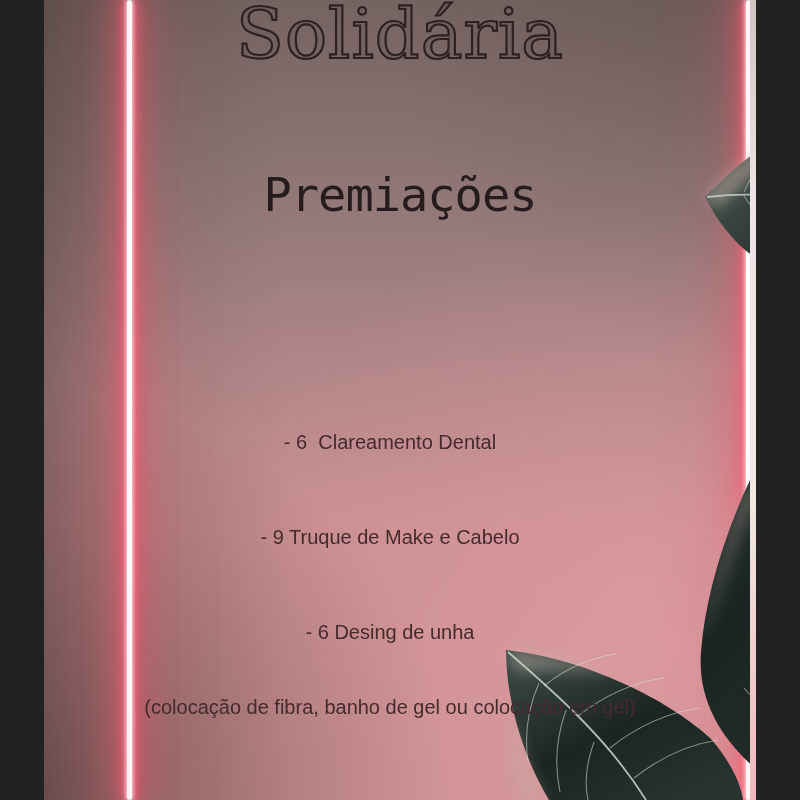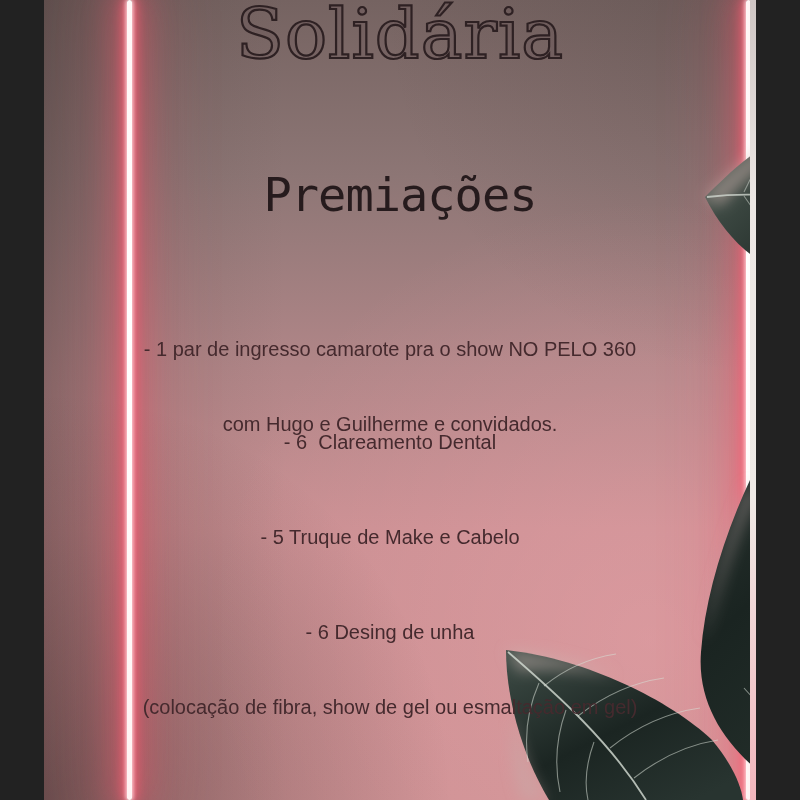--- a/index.html
+++ b/index.html
@@ -129,31 +129,27 @@
            M495,683 C484,708 480,734 484,762 M522,710 C512,738 510,764 516,792 M550,742 C542,764 540,782 544,800"></path>
     </g>
   </svg>
 
   <div id="edge-strip"></div>
 
   <div id="title" class="textlayer">Solidária</div>
 
   <div id="heading" class="textlayer">Premiações</div>
 
-  <div id="prize-0" class="prize">
-    <div>- 1 par de ingresso camarote pra o show NO PELO 360</div>
-    <div>com Hugo e Guilherme e convidados.</div>
-  </div>
 
   <div id="prize-1" class="prize">
     <div>- 6  Clareamento Dental</div>
   </div>
 
   <div id="prize-2" class="prize">
-    <div>- 5 Truque de Make e Cabelo</div>
+    <div>- 9 Truque de Make e Cabelo</div>
   </div>
 
   <div id="prize-3" class="prize">
     <div>- 6 Desing de unha</div>
-    <div>(colocação de fibra, show de gel ou esmaltação em gel)</div>
+    <div>(colocação de fibra, banho de gel ou colocação em gel)</div>
   </div>
 
 </div>
 
 </body></html>

